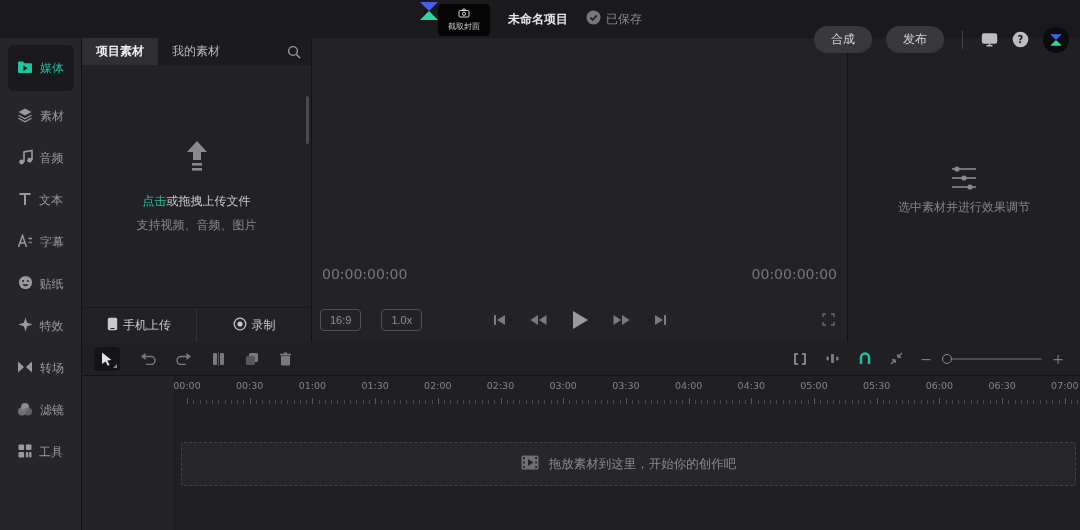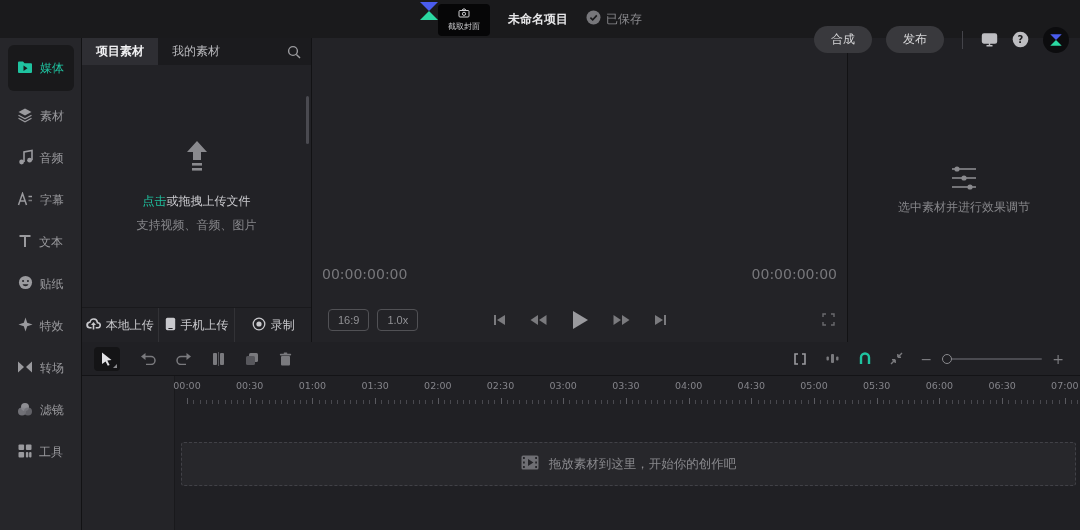--- a/index.html
+++ b/index.html
@@ -56,21 +56,21 @@
     color:#c9c9cd; font-size:12px; cursor:pointer; height:100%; }
   .m-action + .m-action { border-left:1px solid #323236; }
 
   
   .preview-panel { left:312px; top:38px; width:536px; height:304px; background:#232327;
     border-right:1px solid #121214; }
   .timecode { position:absolute; top:228px; font-size:14px; color:#77777b; }
   .tc-left { left:10px; } .tc-right { right:10px; }
   .preview-controls { position:absolute; left:0; bottom:8px; width:100%; height:28px;
     display:flex; align-items:center; }
-  .ratio-group { position:absolute; left:16px; display:flex; gap:8px; }
+  .ratio-group { position:absolute; left:8px; display:flex; gap:20px; }
   .mini-box { border:1px solid #515155; border-radius:4px; color:#919195; font-size:11px;
     padding:4px 9px; background:transparent; cursor:pointer; }
   .transport { position:absolute; left:50%; transform:translateX(-50%);
     display:flex; align-items:center; gap:24px; }
   .transport svg { cursor:pointer; }
   .fullscreen { position:absolute; right:12px; cursor:pointer; }
 
   
   .right-panel { left:848px; top:38px; width:232px; height:304px; background:#202024;
     display:flex; flex-direction:column; align-items:center; justify-content:center; gap:4px; }
@@ -195,36 +195,36 @@
           <circle cx="3.6" cy="13" r="2.4" fill="#9a9a9e"></circle>
           <circle cx="11.6" cy="11.2" r="2.4" fill="#9a9a9e"></circle>
           <path d="M6 13 V3 L14 1.4 V11.2" stroke="#9a9a9e" stroke-width="1.6" fill="none"></path>
         </svg>
       </span>
       <span>音频</span>
     </div>
 
     <div class="side-item">
       <span>
+        <svg width="14" height="14" viewBox="0 0 14 14" stroke="#9a9a9e" stroke-width="2" fill="none">
+          <path d="M1.5 2 H12.5 M7 2 V13"></path>
+        </svg>
+      </span>
+      <span>文本</span>
+    </div>
+
+    <div class="side-item">
+      <span>
         <svg width="16" height="14" viewBox="0 0 16 14" stroke="#9a9a9e" stroke-width="1.5" fill="none">
           <path d="M1.5 13 L5.5 1.5 L9.5 13 M3 9 H8"></path>
           <path d="M11.5 4.5 H15"></path>
           <path d="M11.5 8.5 H15" opacity="0.7"></path>
         </svg>
       </span>
       <span>字幕</span>
-    </div>
-
-    <div class="side-item">
-      <span>
-        <svg width="14" height="14" viewBox="0 0 14 14" stroke="#9a9a9e" stroke-width="2" fill="none">
-          <path d="M1.5 2 H12.5 M7 2 V13"></path>
-        </svg>
-      </span>
-      <span>文本</span>
     </div>
 
     <div class="side-item">
       <span>
         <svg width="15" height="15" viewBox="0 0 16 16">
           <circle cx="8" cy="8" r="7" fill="#9a9a9e"></circle>
           <circle cx="5.4" cy="6.4" r="1.1" fill="#26262a"></circle>
           <circle cx="10.6" cy="6.4" r="1.1" fill="#26262a"></circle>
           <path d="M4.8 9.8 a3.4 3.4 0 0 0 6.4 0 Z" fill="#26262a"></path>
         </svg>
@@ -298,29 +298,20 @@
           <rect x="12" y="29" width="10" height="2.6"></rect>
         </svg>
       </span>
       <div class="upload-line1">
         <span class="green">点击</span><span>或拖拽上传文件</span>
       </div>
       <div class="upload-line2">支持视频、音频、图片</div>
     </div>
 
     <div class="media-actions">
-      <div class="m-action">
-        <span>
-          <svg width="15" height="13" viewBox="0 0 15 13" fill="#c9c9cd">
-            <path d="M4 11.5 a3.5 3.5 0 0 1 -0.5 -7 a4.4 4.4 0 0 1 8.6 0.6 a3 3 0 0 1 -0.6 6.4 h-1.8 v-1.4 h1.8 a1.8 1.8 0 0 0 0.2 -3.6 l-1 -0.1 l-0.1 -1 a3 3 0 0 0 -5.9 -0.4 l-0.2 0.9 l-0.9 0.1 a2.1 2.1 0 0 0 0.4 4.1 h1.6 v1.4 Z"></path>
-            <polygon points="7.5,5 10,8 8.3,8 8.3,12.5 6.7,12.5 6.7,8 5,8"></polygon>
-          </svg>
-        </span>
-        <span>本地上传</span>
-      </div>
       <div class="m-action">
         <span>
           <svg width="11" height="14" viewBox="0 0 11 14" fill="#c9c9cd">
             <rect x="0.8" y="0.8" width="9.4" height="12.4" rx="1.6"></rect>
             <rect x="3.4" y="11" width="4.2" height="1" fill="#222226"></rect>
           </svg>
         </span>
         <span>手机上传</span>
       </div>
       <div class="m-action">

